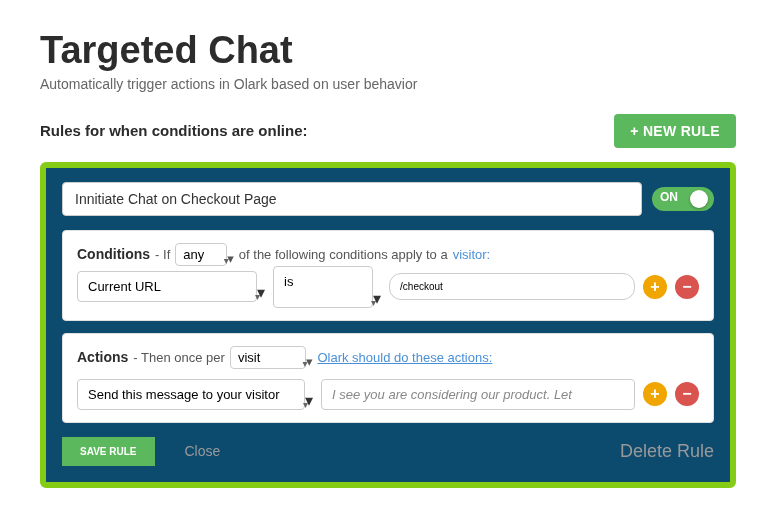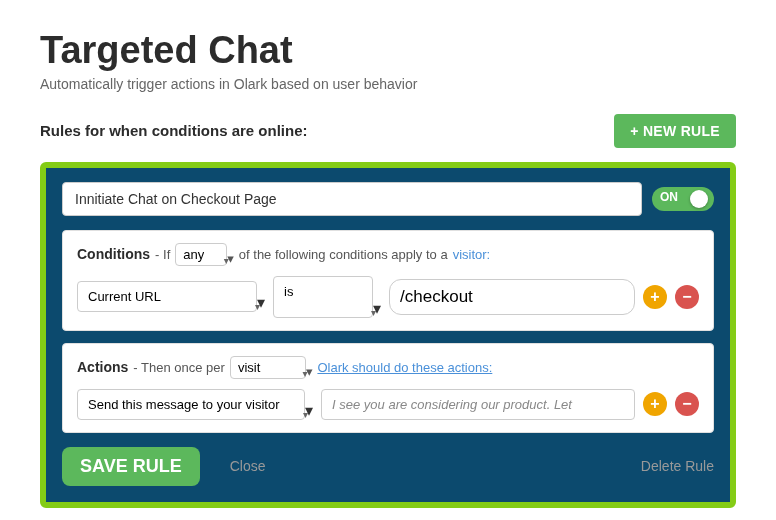--- a/index.html
+++ b/index.html
@@ -109,21 +109,20 @@
       background: #fff;
       border: 1px solid #e0e0e0;
       border-radius: 4px;
       padding: 12px 14px;
       margin-bottom: 12px;
     }
 
     .conditions-label {
       font-size: 13px;
       color: #555;
-      margin-bottom: 10px;
       display: flex;
       align-items: center;
       gap: 5px;
       flex-wrap: wrap;
     }
 
     .conditions-label strong { color: #2c2c2c; font-size: 14px; }
     .conditions-label .link-blue { color: #4a90d9; }
 
     .select-small {
@@ -184,21 +183,21 @@
       -webkit-appearance: none;
       cursor: pointer;
       outline: none;
       min-width: 100px;
     }
 
     .text-input-wide {
       border: 1px solid #ccc;
       border-radius: 12px;
       padding: 7px 10px;
-      font-size: 17px;
+      font-size: 10px;
       background: #fff;
       outline: none;
       flex: 1;
       min-width: 140px;
     }
 
     .circle-btn {
       width: 24px;
       height: 24px;
       border-radius: 50%;
@@ -257,38 +256,38 @@
     .footer-left {
       display: flex;
       align-items: center;
       gap: 14px;
     }
 
     .save-btn {
       background: #5cb85c;
       color: #fff;
       border: none;
-      border-radius: 8px;
+      border-radius: 0;
       padding: 9px 18px;
-      font-size: 18px;
+      font-size: 10px;
       font-weight: 700;
       cursor: pointer;
       text-transform: uppercase;
     }
 
     .close-link {
       font-size: 14px;
       color: #999;
       cursor: pointer;
       text-decoration: none;
       margin-left: 16px;
     }
 
     .delete-link {
-      font-size: 14px;
+      font-size: 18px;
       color: #999;
       cursor: pointer;
       text-decoration: none;
     }
   </style>
 </head>
 <body>
 
 <h1 class="page-title">Targeted Chat</h1>
 <p class="page-subtitle">Automatically trigger actions in Olark based on user behavior</p>

